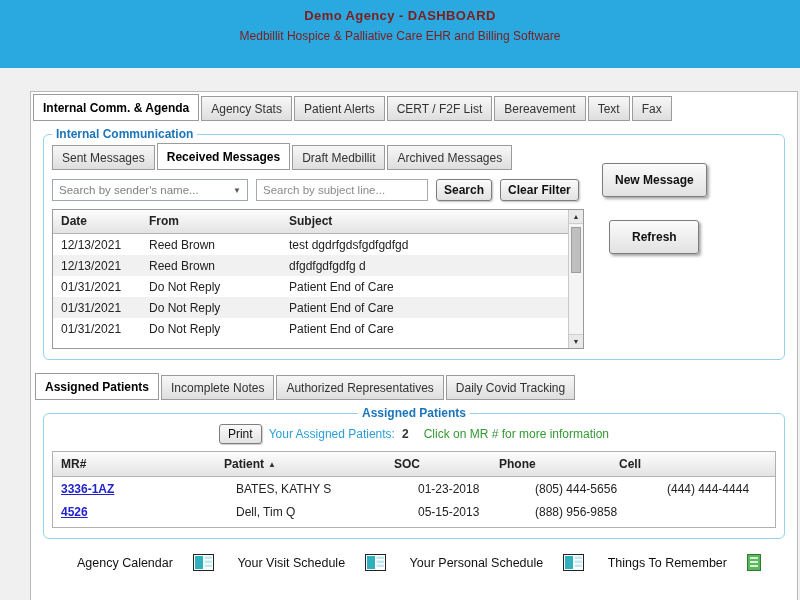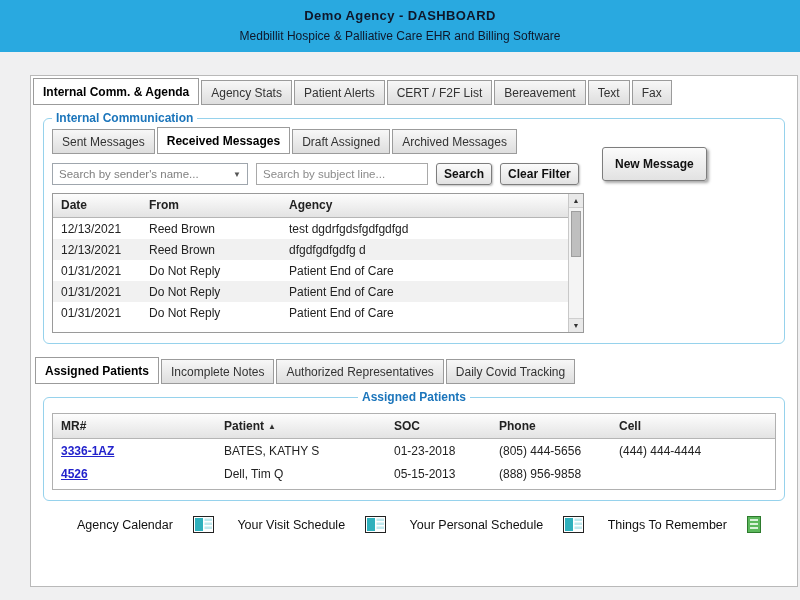--- a/index.html
+++ b/index.html
@@ -5,21 +5,21 @@
   * { box-sizing: border-box; }
   html, body { margin: 0; padding: 0; }
   body {
     width: 800px; height: 600px;
     background: #f0f0f1;
     font-family: "Liberation Sans", sans-serif;
     color: #222;
     overflow: hidden;
   }
   
-  .app-header { background: #29a9e0; color: #0f172a; text-align: center; padding: 8px 0 9px; }
+  .app-header { background: #29a9e0; color: #7f1d1d; text-align: center; padding: 8px 0 25px; }
   .app-title { font-size: 13px; font-weight: bold; letter-spacing: .4px; }
   .app-subtitle { font-size: 12px; margin-top: 6px; }
 
   
   .container {
     width: 768px; height: 512px;
     margin: 23px 12px 0 30px;
     background: #fff;
     border: 1px solid #b9b9b9;
     padding: 2px 0 0 2px;
@@ -134,21 +134,21 @@
   .ap-hint { color: #339933; margin-left: 8px; }
 
   .ap-table { margin-top: 7px; border: 1px solid #b0b0b0; background: #fff; padding-bottom: 4px; }
   .ap-head {
     display: flex;
     background: linear-gradient(#fdfdfd, #e3e3e3);
     border-bottom: 1px solid #b5b5b5;
     font-weight: bold; font-size: 12px;
   }
   .ap-head > div { padding: 5px 8px; }
-  .ap-row { display: flex; font-size: 12px; }
+  .ap-row { display: flex; font-size: 12px; gap: 12px; }
   .ap-row > div { padding: 5px 8px 4px; }
   .col-mr { width: 163px; }
   .col-patient { width: 170px; }
   .col-soc { width: 105px; }
   .col-phone { width: 120px; }
   .col-cell { flex: 1; }
   .mr-link { color: #2222cc; font-weight: bold; text-decoration: underline; cursor: pointer; }
   .sort-icon { font-size: 8px; margin-left: 4px; color: #333; vertical-align: 1px; }
   .col-patient.sortable { cursor: pointer; }
 
@@ -177,39 +177,39 @@
     <div class="tab">Fax</div>
   </div>
 
   <fieldset class="blue">
     <legend>Internal Communication</legend>
     <div class="ic-body">
       <div class="ic-left">
         <div class="tabs">
           <div class="tab">Sent Messages</div>
           <div class="tab active">Received Messages</div>
-          <div class="tab">Draft Assigned</div>
+          <div class="tab">Draft Medbillit</div>
           <div class="tab">Archived Messages</div>
         </div>
 
         <div class="filter-row">
           <div class="fake-select">
             <span>Search by sender's name...</span>
             <span class="dd">▼</span>
           </div>
           <input class="text-input" type="text" placeholder="Search by subject line..." style="">
           <button class="btn">Search</button>
           <button class="btn">Clear Filter</button>
         </div>
 
         <div class="msg-table">
           <div class="mt-head">
             <div class="c-date">Date</div>
             <div class="c-from">From</div>
-            <div class="c-subj">Agency</div>
+            <div class="c-subj">Subject</div>
           </div>
           <div class="rows-wrap">
             <div class="mt-row">
               <div class="c-date">12/13/2021</div>
               <div class="c-from">Reed Brown</div>
               <div class="c-subj">test dgdrfgdsfgdfgdfgd</div>
             </div>
             <div class="mt-row">
               <div class="c-date">12/13/2021</div>
               <div class="c-from">Reed Brown</div>
@@ -234,34 +234,41 @@
           <div class="scrollbar">
             <div class="sb-arrow up">▲</div>
             <div class="sb-thumb"></div>
             <div class="sb-arrow down">▼</div>
           </div>
         </div>
       </div>
 
       <div class="ic-right">
         <button class="btn big">New Message</button>
+        <button class="btn big btn-refresh">Refresh</button>
       </div>
     </div>
   </fieldset>
 
   <div class="tabs patient-tabs">
     <div class="tab active">Assigned Patients</div>
     <div class="tab">Incomplete Notes</div>
     <div class="tab">Authorized Representatives</div>
     <div class="tab">Daily Covid Tracking</div>
   </div>
 
   <fieldset class="blue ap-fieldset">
     <legend class="centered">Assigned Patients</legend>
 
+    <div class="ap-toolbar">
+      <button class="btn small">Print</button>
+      <span class="ap-count-label">Your Assigned Patients:</span>
+      <span class="ap-count">2</span>
+      <span class="ap-hint">Click on MR # for more information</span>
+    </div>
 
     <div class="ap-table">
       <div class="ap-head">
         <div class="col-mr">MR#</div>
         <div class="col-patient sortable">
           <span>Patient</span><span class="sort-icon">▲</span>
         </div>
         <div class="col-soc">SOC</div>
         <div class="col-phone">Phone</div>
         <div class="col-cell">Cell</div>

